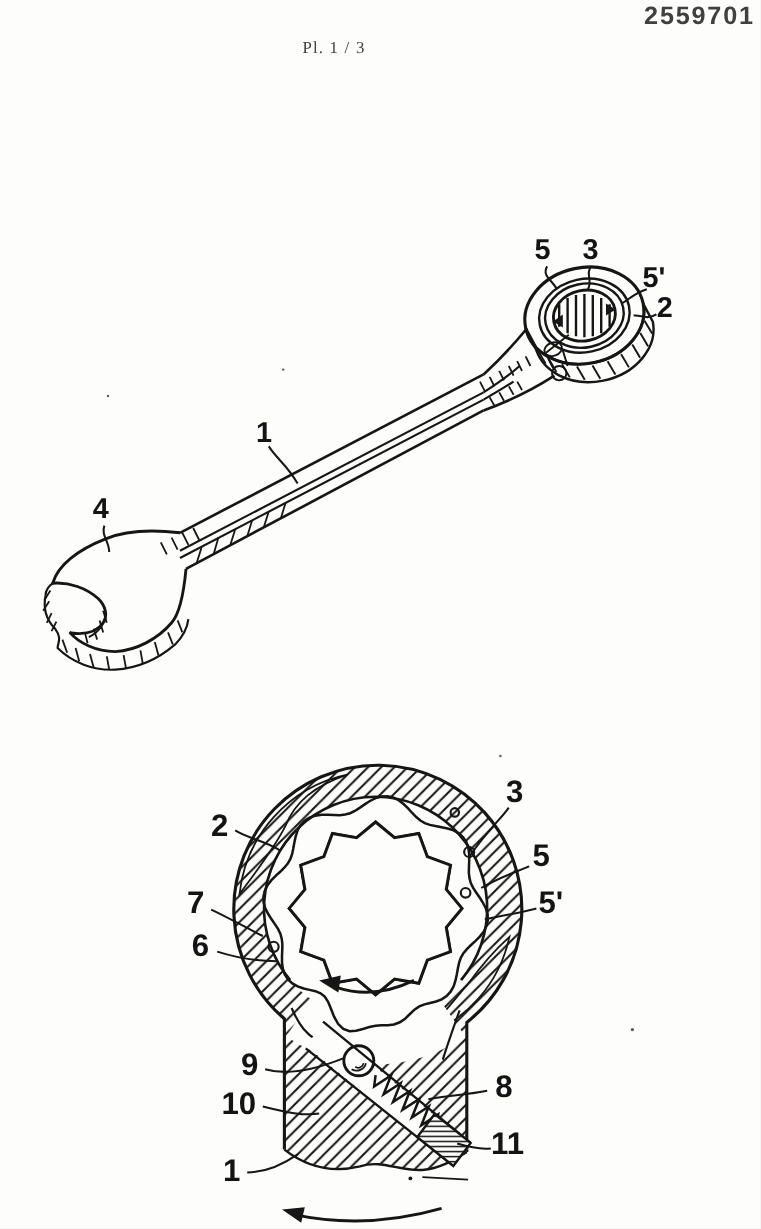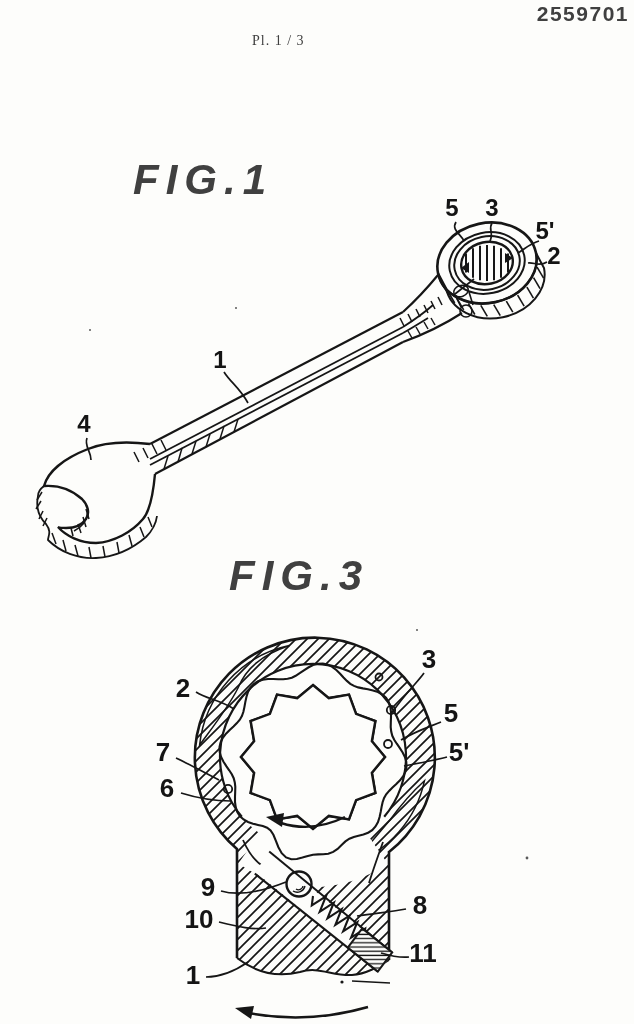--- a/index.html
+++ b/index.html
@@ -14,22 +14,20 @@
   .ref{font-weight:bold;font-size:26px;fill:#141414;text-anchor:middle}
   .ref1{font-size:24px}
   .ink{stroke:#161616;fill:none}
 </style>
 </head>
 <body>
 
 <div class="page">
   <div class="pnum">2559701</div>
   <div class="plate">Pl. 1 / 3</div>
-  <div class="ftitle ft1">FIG.1</div>
-  <div class="ftitle ft3">FIG.3</div>
 
   <svg width="634" height="1024" viewBox="0 0 634 1024">
     <defs>
       <pattern id="hatch" width="11" height="11" patternUnits="userSpaceOnUse">
         <rect width="11" height="11" fill="#fdfdfb"></rect>
         <path d="M-1,1 L1,-1 M0,11 L11,0 M10,12 L12,10" stroke="#161616" stroke-width="1.7"></path>
       </pattern>
       <pattern id="hatchf" width="9" height="9" patternUnits="userSpaceOnUse">
         <rect width="9" height="9" fill="#fdfdfb"></rect>
         <path d="M-1,1 L1,-1 M0,9 L9,0 M8,10 L10,8" stroke="#161616" stroke-width="1.5"></path>

